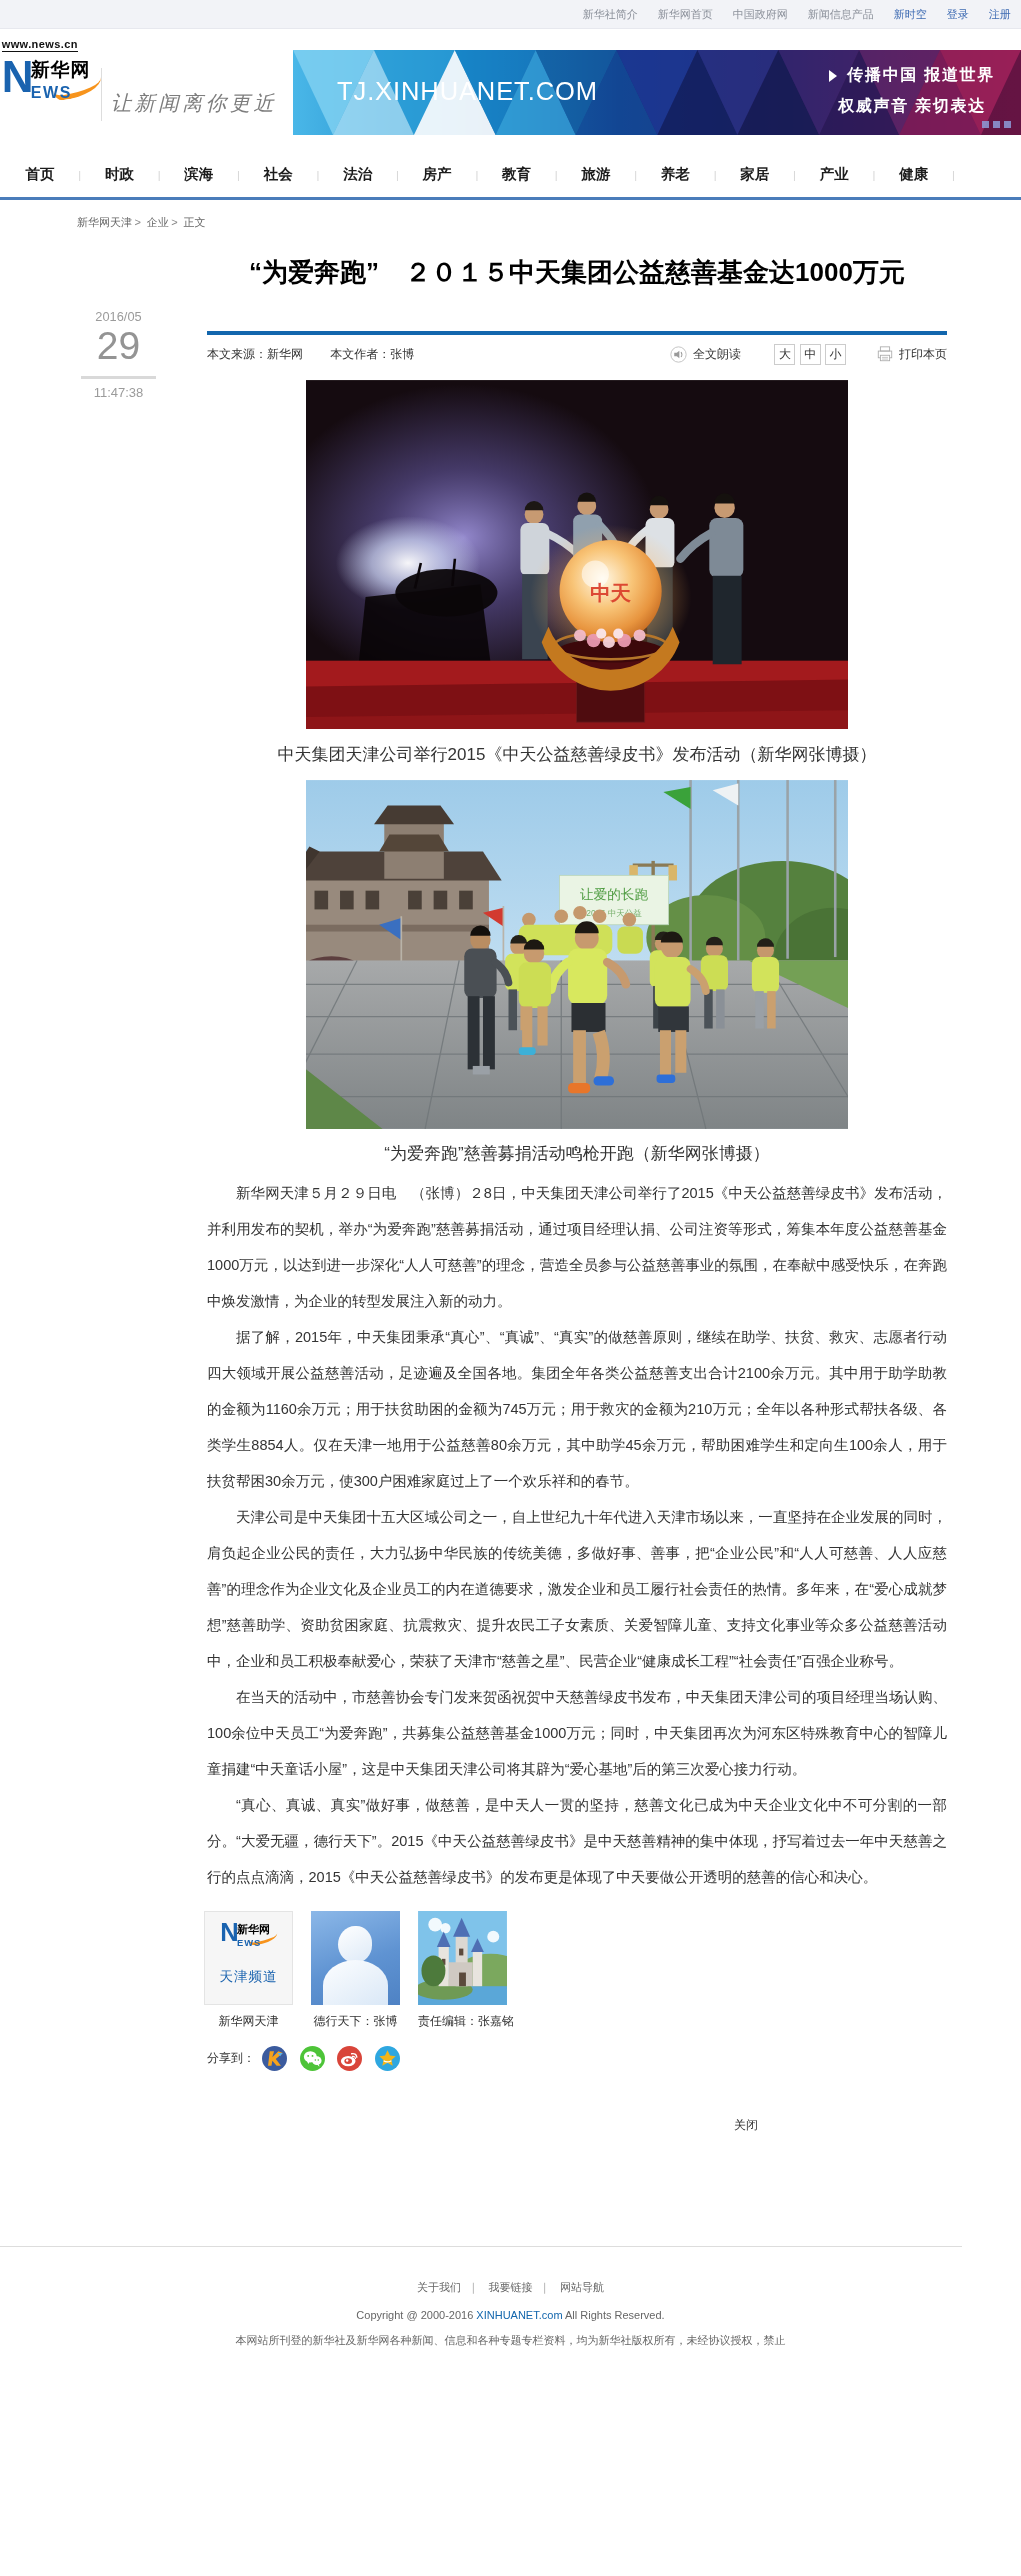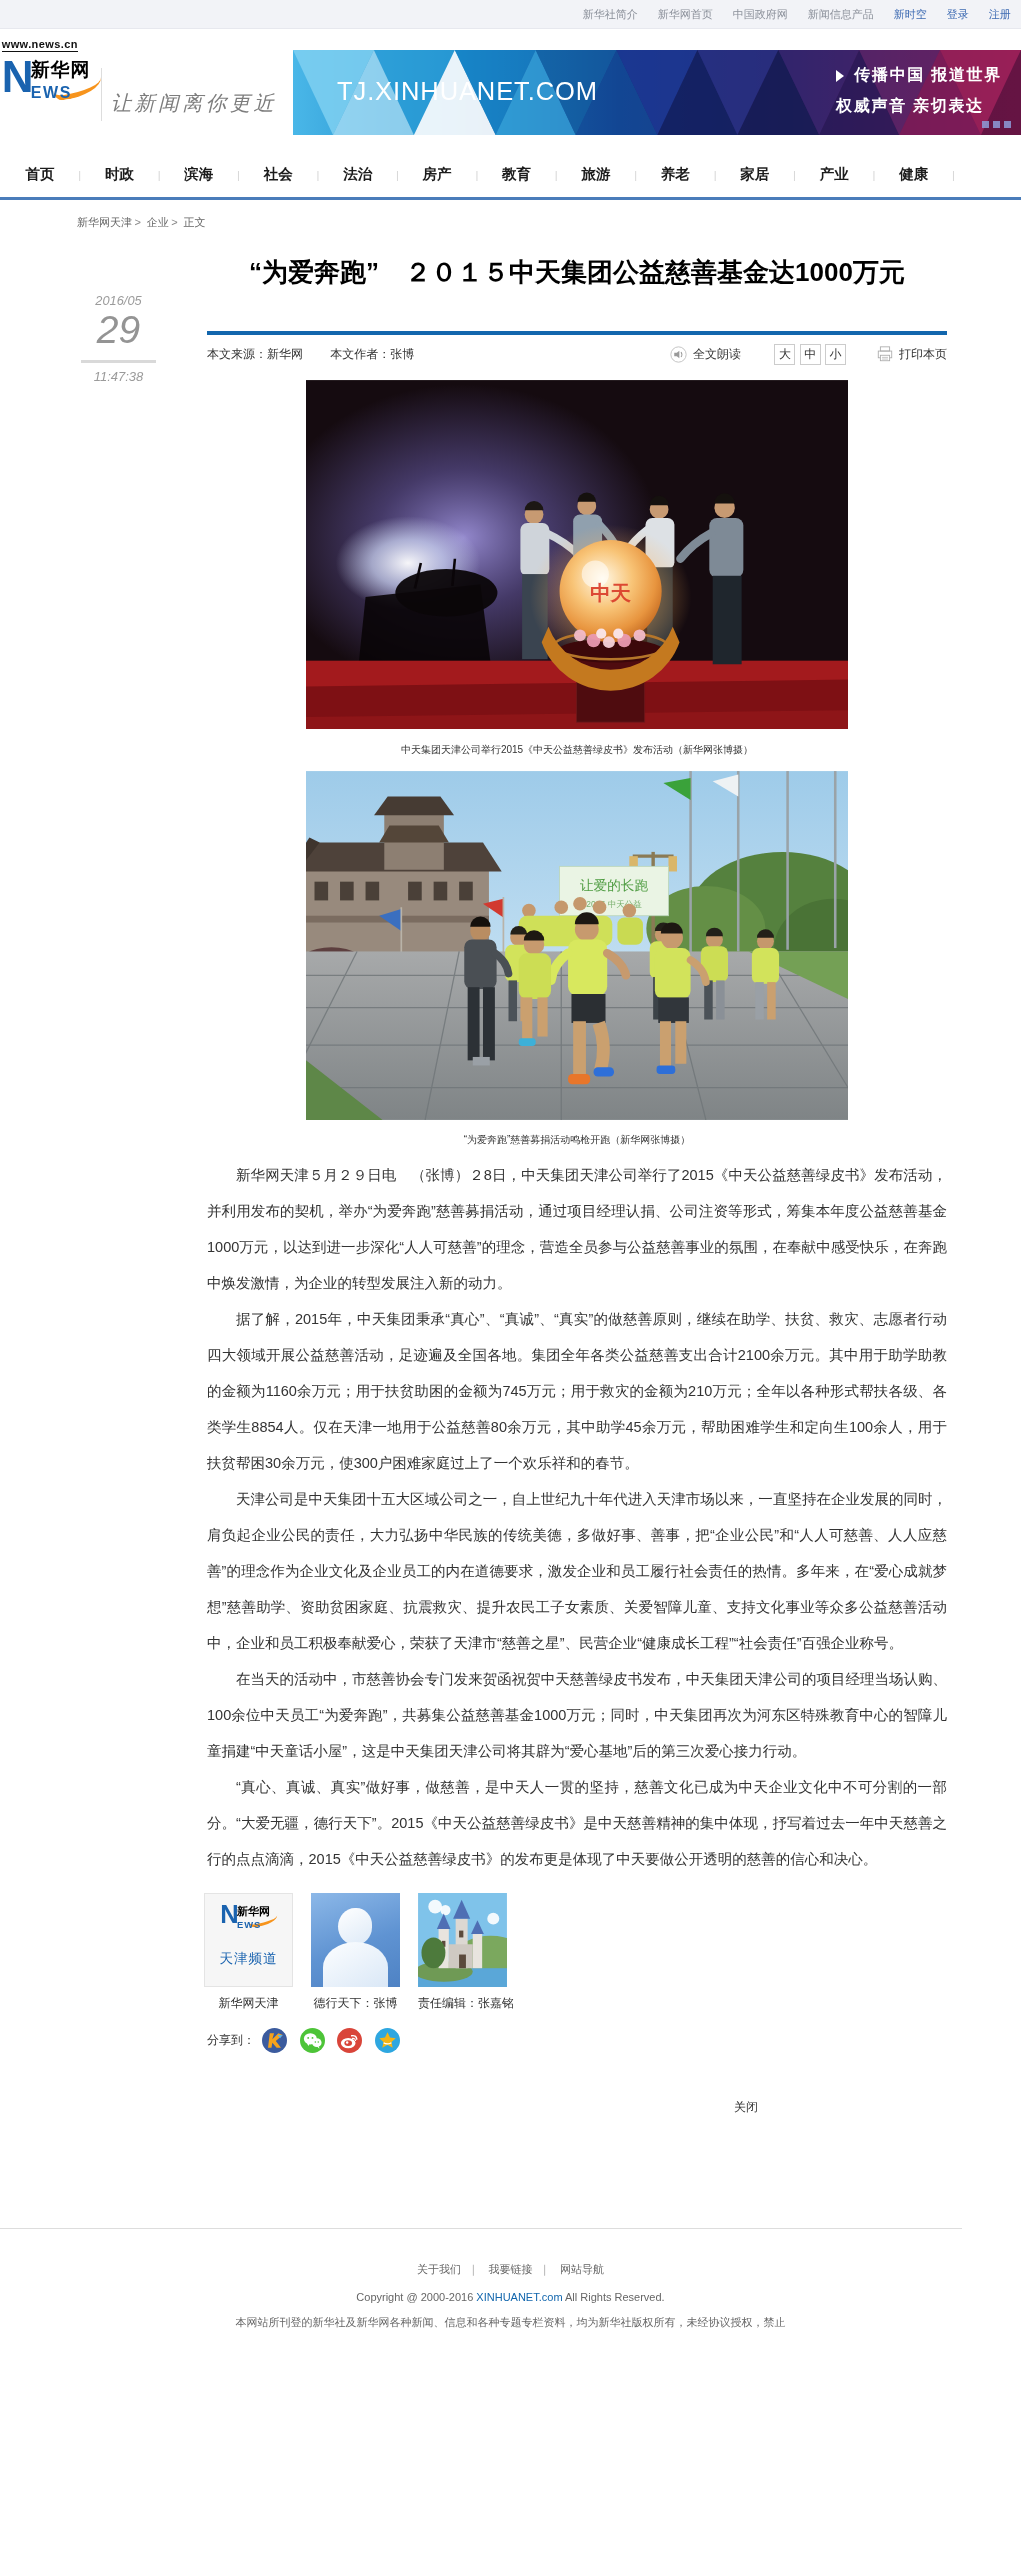--- a/index.html
+++ b/index.html
@@ -23,39 +23,39 @@
   .xh-cn { position:absolute; left:29px; top:3.4px; font-size:19px; font-weight:bold; color:#000; letter-spacing:0.9px; }
   .xh-ews { position:absolute; left:29px; top:31px; font-size:16px; font-weight:bold; color:#1a63af; letter-spacing:1.7px; }
   .xh-swoosh { position:absolute; left:51px; top:25.5px; width:49px; height:19px;
     border-bottom:5.1px solid #f7941d; border-radius:0 0 90% 20%/0 0 100% 60%; transform:rotate(-8deg); }
   .logo-divider { position:absolute; left:99px; top:32px; width:0.9px; height:53px; background:#ddd; }
   .slogan { position:absolute; left:109px; top:53px; width:170px; font-size:20.4px; color:#7d7d7d;
     font-family:"DejaVu Serif", serif; font-style:italic; letter-spacing:3.4px; white-space:nowrap; }
   .banner { position:absolute; right:0; top:21px; width:728px; height:85px; overflow:hidden; }
   .banner svg { position:absolute; left:0; top:0; }
   .banner-domain { position:absolute; left:44px; top:27px; color:#fff; font-size:25.5px; letter-spacing:0.9px; }
-  .banner-right { position:absolute; right:19px; top:15.3px; text-align:left; color:#fff; }
+  .banner-right { position:absolute; right:26px; top:15.3px; text-align:center; color:#fff; }
   .banner-line1 { font-size:16px; font-weight:bold; letter-spacing:1.7px; display:flex; align-items:center; justify-content:flex-end; }
   .play-icon { width:0; height:0; border-left:8.5px solid #fff; border-top:6px solid transparent;
     border-bottom:6px solid transparent; display:inline-block; margin-right:10.2px; }
   .banner-line2 { font-size:16px; font-weight:bold; letter-spacing:1.7px; margin-top:10.2px; }
   .banner-squares { position:absolute; right:10.2px; bottom:6.8px; display:flex; gap:4.3px; }
   .banner-squares i { width:6.8px; height:6.8px; background:#8d9bd8; opacity:.85; }
   
   .nav { height:45px; display:flex; align-items:center; padding-left:15.3px; background:#fff; }
   .nav .item { font-size:14.5px; font-weight:bold; color:#1c1c1c; text-decoration:none; padding:0 10.2px; cursor:pointer; }
   .nav .sep { color:#d5d5d5; font-size:11px; padding:0 13.6px; }
   .nav-line { height:3.4px; background:#4a7cba; }
   
   .breadcrumb { margin:14.5px 0 0 77px; font-size:11px; color:#666; }
   .breadcrumb a { color:#666; text-decoration:none; }
   .crumb-sep { color:#888; margin:0 2.6px; }
   
   .article { position:relative; width:1021px; }
-  .datebox { position:absolute; left:81px; top:43px; width:75px; text-align:center; color:#9b9b9b;font-style:italic; }
+  .datebox { position:absolute; left:81px; top:59px; width:75px; text-align:center; color:#9b9b9b; }
   .datebox .ym { font-size:12.8px; }
   .datebox .day { font-size:39px; line-height:1.15; font-weight:300; color:#949494; }
   .datebox .bar { width:75px; height:3.4px; background:#d9d9d9; margin:6.8px auto 6px; }
   .datebox .time { font-size:13px; }
   .col { width:740px; margin-left:207px; }
   h1.title { margin-top:20.4px; text-align:center; font-size:26px; line-height:44px; color:#000; font-weight:bold; }
   .title-rule { height:3.4px; background:#1266ad; margin-top:37px; }
   .meta-row { display:flex; justify-content:space-between; align-items:center; height:22px; margin-top:8.5px; font-size:12px; color:#333; }
   .meta-left span.lab { color:#333; }
   .meta-left .v { margin-right:24px; }
@@ -68,21 +68,21 @@
   .abstract { position:relative; margin-top:41px; background:#f4f4f4; padding:36px 66px 31px; }
   .abstract-tab { position:absolute; left:53px; top:-20.4px; width:62px; height:44px; background:#1173c2;
     color:#fff; font-size:15.3px; display:flex; align-items:center; justify-content:center; }
   .quote { position:absolute; font-family:"DejaVu Serif", serif; font-size:66px; color:#c9c9c9; line-height:1; }
   .quote.open { left:13.6px; top:29px; }
   .quote.close { right:17px; bottom:-5.1px; }
   .abstract-text { font-size:13.6px; color:#555; line-height:31px; }
   
   figure.photo { width:542px; margin:15.3px auto 0; }
   figure.photo svg { display:block; }
-  .caption { text-align:center; font-size:10px; color:#333; margin-top:13.6px; }
+  .caption { text-align:center; font-size:17px; color:#333; margin-top:13.6px; }
   
   .body-text { margin-top:10.2px; }
   .body-text p { font-size:14.5px; line-height:36px; color:#333; text-indent:2em; text-align:justify; }
   
   .cards { display:flex; margin-left:204px; margin-top:15.3px; gap:18px; }
   .card { width:89px; }
   .card .img { width:89px; height:94px; overflow:hidden; position:relative; }
   .card .cap { font-size:12px; color:#333; text-align:center; margin-top:8.5px; white-space:nowrap; }
   .card-src .img { background:#f6f6f6; border:0.9px solid #e4e4e4; }
   .mini-logo { position:relative; height:49px; }

